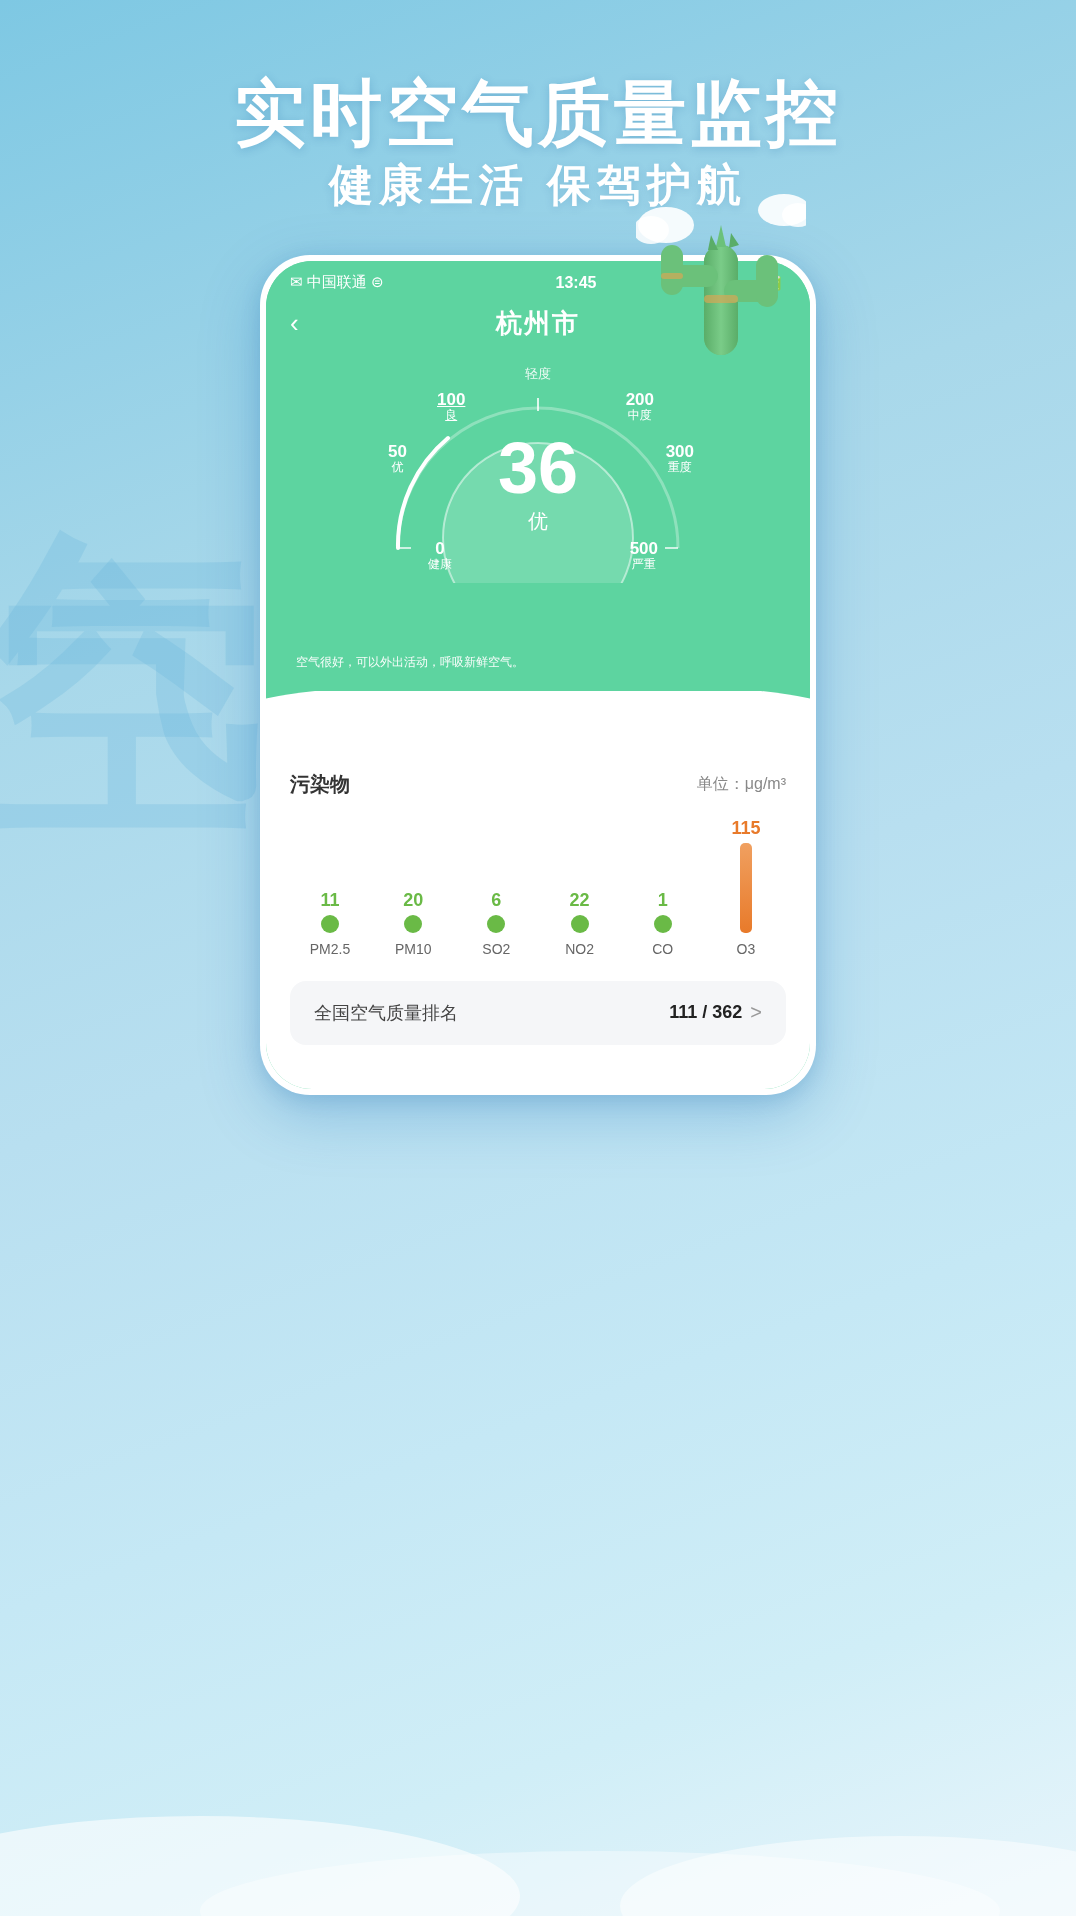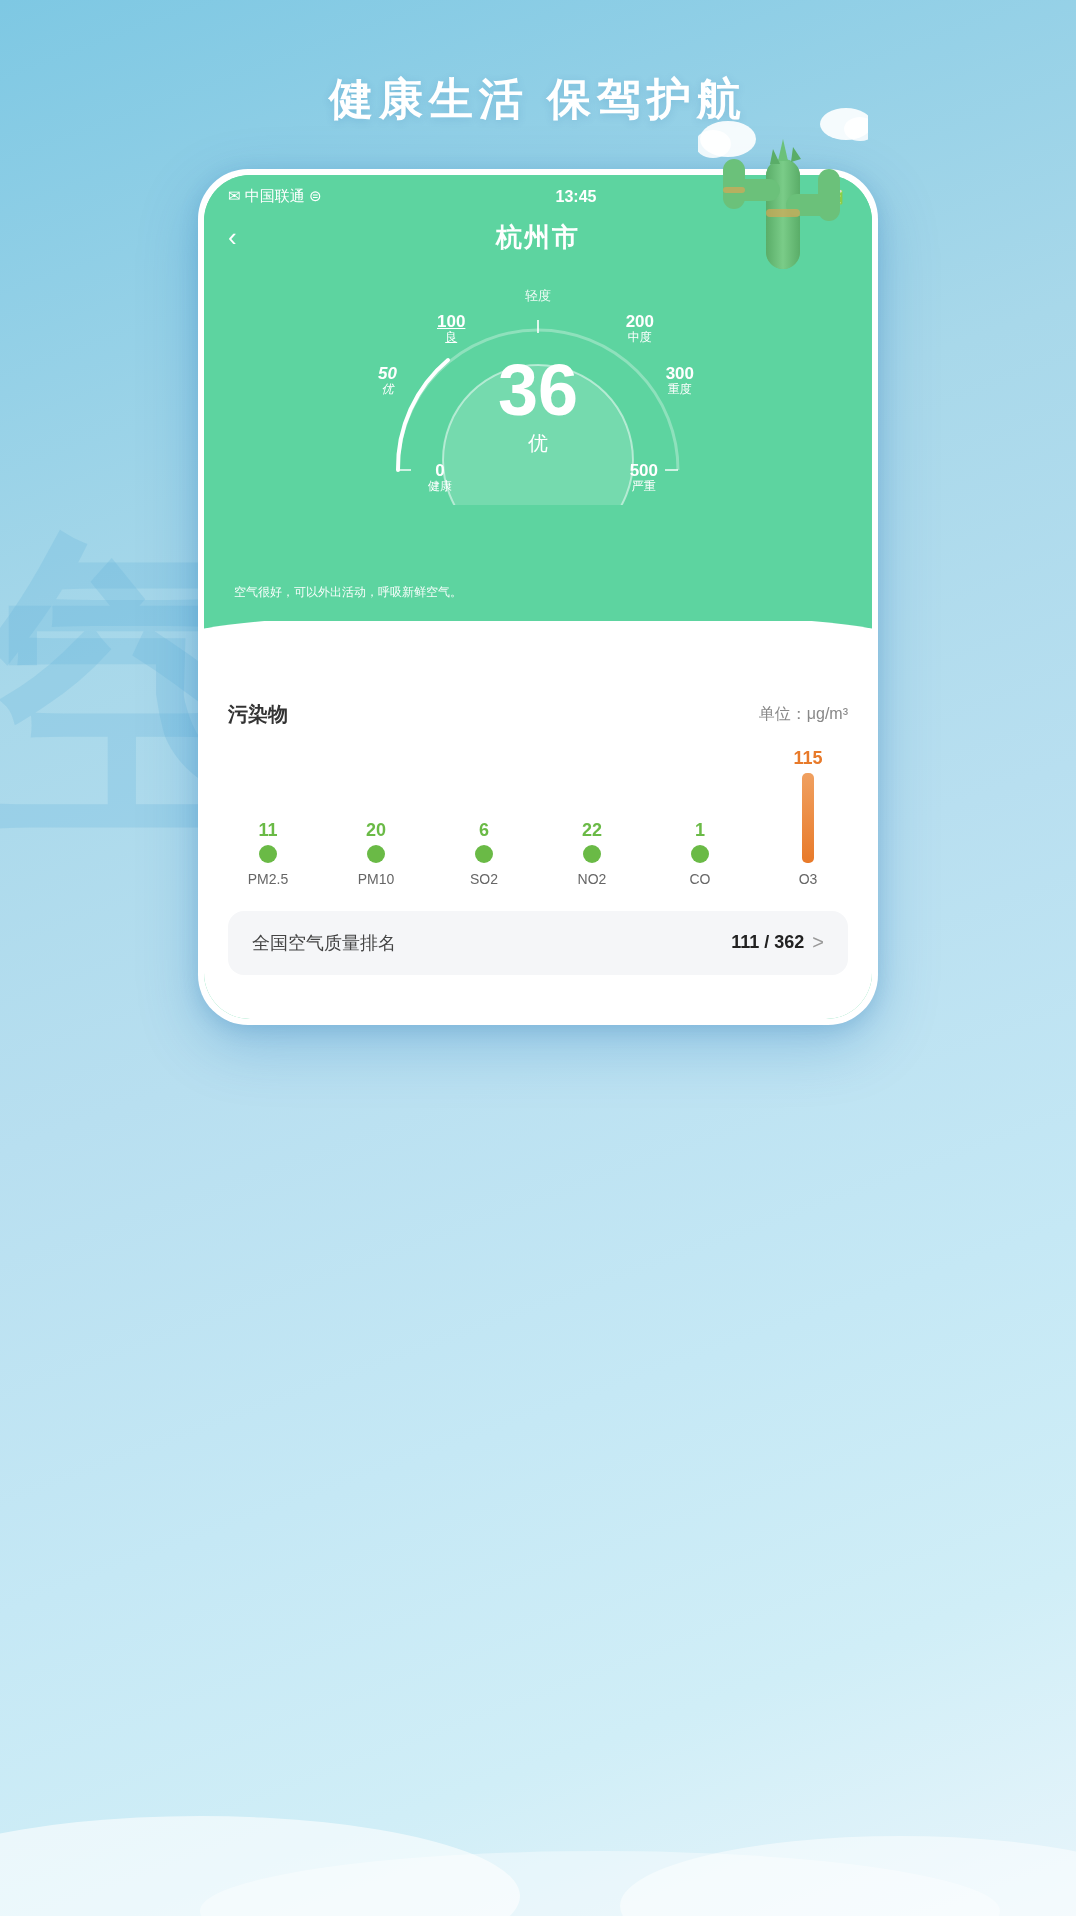--- a/index.html
+++ b/index.html
@@ -47,21 +47,21 @@
       color: white;
       margin-top: 0;
       text-shadow: 0 2px 8px rgba(0,80,150,0.15);
       letter-spacing: 6px;
     }
 
     
     .phone-container {
       position: relative;
       z-index: 2;
-      width: 680px;
+      width: 556px;
       margin: 40px auto 0;
     }
 
     
     .phone-frame {
       background: white;
       border-radius: 50px;
       padding: 0;
       box-shadow: 0 20px 60px rgba(0,100,180,0.25), 0 4px 20px rgba(0,80,150,0.15);
       overflow: hidden;
@@ -126,21 +126,21 @@
     .gauge-section {
       background: #5dd4a0;
       padding: 10px 20px 30px;
       position: relative;
     }
 
     .gauge-wrapper {
       position: relative;
       width: 340px;
       height: 220px;
-      margin: 8px auto;
+      margin: 0 auto;
     }
 
     .gauge-svg {
       position: absolute;
       top: 0;
       left: 0;
       width: 100%;
       height: 100%;
     }
 
@@ -155,21 +155,21 @@
     .gauge-label {
       position: absolute;
       text-align: center;
       color: white;
     }
     .gauge-label .num { font-size: 17px; font-weight: 700; line-height: 1; }
     .gauge-label .text { font-size: 12px; line-height: 1.2; }
 
     
     .label-0    { bottom: 12px; left: 60px; }
-    .label-50   { top: 80px;    left: 10px; font-style: italic; }
+    .label-50   { top: 80px;    left: 20px; }
     .label-100  { top: 28px;    left: 69px; text-decoration: underline; }
     .label-200  { top: 28px;    right: 54px; }
     .label-300  { top: 80px;    right: 14px; }
     .label-500  { bottom: 12px; right: 50px; }
     .label-top  { top: 2px;     left: 50%; transform: translateX(-50%); font-size: 13px; color: rgba(255,255,255,0.9); }
 
     .aqi-center {
       position: absolute;
       top: 50%;
       left: 50%;
@@ -370,20 +370,21 @@
 
 <div class="bottom-clouds">
   <svg viewBox="0 0 1076 180" width="1076" height="180" xmlns="http://www.w3.org/2000/svg">
     <ellipse cx="200" cy="160" rx="320" ry="80" fill="rgba(255,255,255,0.6)"></ellipse>
     <ellipse cx="900" cy="170" rx="280" ry="70" fill="rgba(255,255,255,0.5)"></ellipse>
     <ellipse cx="600" cy="175" rx="400" ry="60" fill="rgba(255,255,255,0.4)"></ellipse>
   </svg>
 </div>
 
 <div class="hero-section">
+  <div class="hero-title">实时空气质量监控</div>
   <div class="hero-subtitle">健康生活 保驾护航</div>
 </div>
 
 <div class="phone-container">
 
   <div class="cactus-svg-wrapper">
     <svg viewBox="0 0 170 210" xmlns="http://www.w3.org/2000/svg">
 
       <ellipse cx="30" cy="60" rx="28" ry="18" fill="white" opacity="0.9"></ellipse>
       <ellipse cx="15" cy="65" rx="18" ry="14" fill="white" opacity="0.85"></ellipse>

